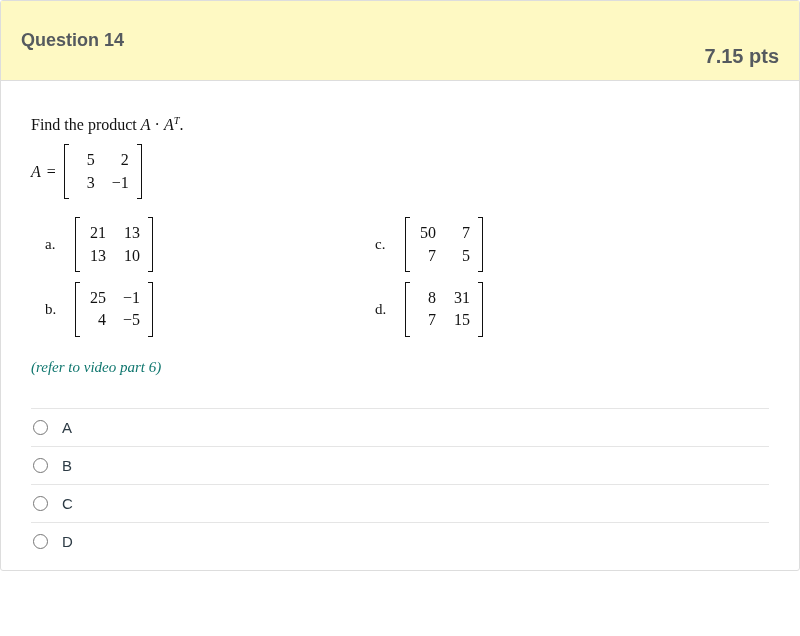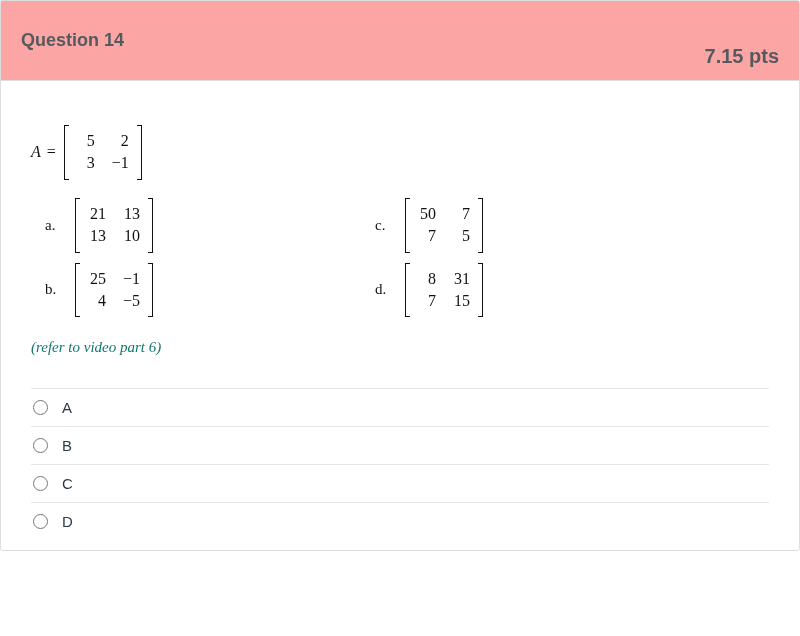--- a/index.html
+++ b/index.html
@@ -13,21 +13,21 @@
   .question-card {
     border: 1px solid #ddd;
     border-radius: 3px;
     margin: 0;
   }
   .question-header {
     display: flex;
     justify-content: space-between;
     align-items: center;
     padding: 12px 20px;
-    background: #fca5a5;
+    background: #fef9c3;
     border-bottom: 1px solid #ddd;
   }
   .question-title {
     font-size: 18px;
     font-weight: 700;
     color: #555a5f;
   }
   .question-pts {
     font-size: 20px;
     font-weight: 700;
@@ -119,20 +119,23 @@
 <body>
 
 <div class="question-card">
   <div class="question-header">
     <div class="question-title">Question 14</div>
     <div class="question-pts">7.15 pts</div>
   </div>
 
   <div class="question-body">
 
+    <div class="prompt-row math-text">
+      <span>Find the product </span><i>A</i><span> · </span><i>A</i><span class="math-sup"><i>T</i></span><span>.</span>
+    </div>
 
     <div class="eq-row">
       <span class="math-text"><i>A</i></span>
       <span class="math-text"> = </span>
       <span class="matrix">
         <span class="bracket-l"></span>
         <span class="matrix-body">
           <span class="matrix-row">
             <span>5</span>
             <span>2</span>

